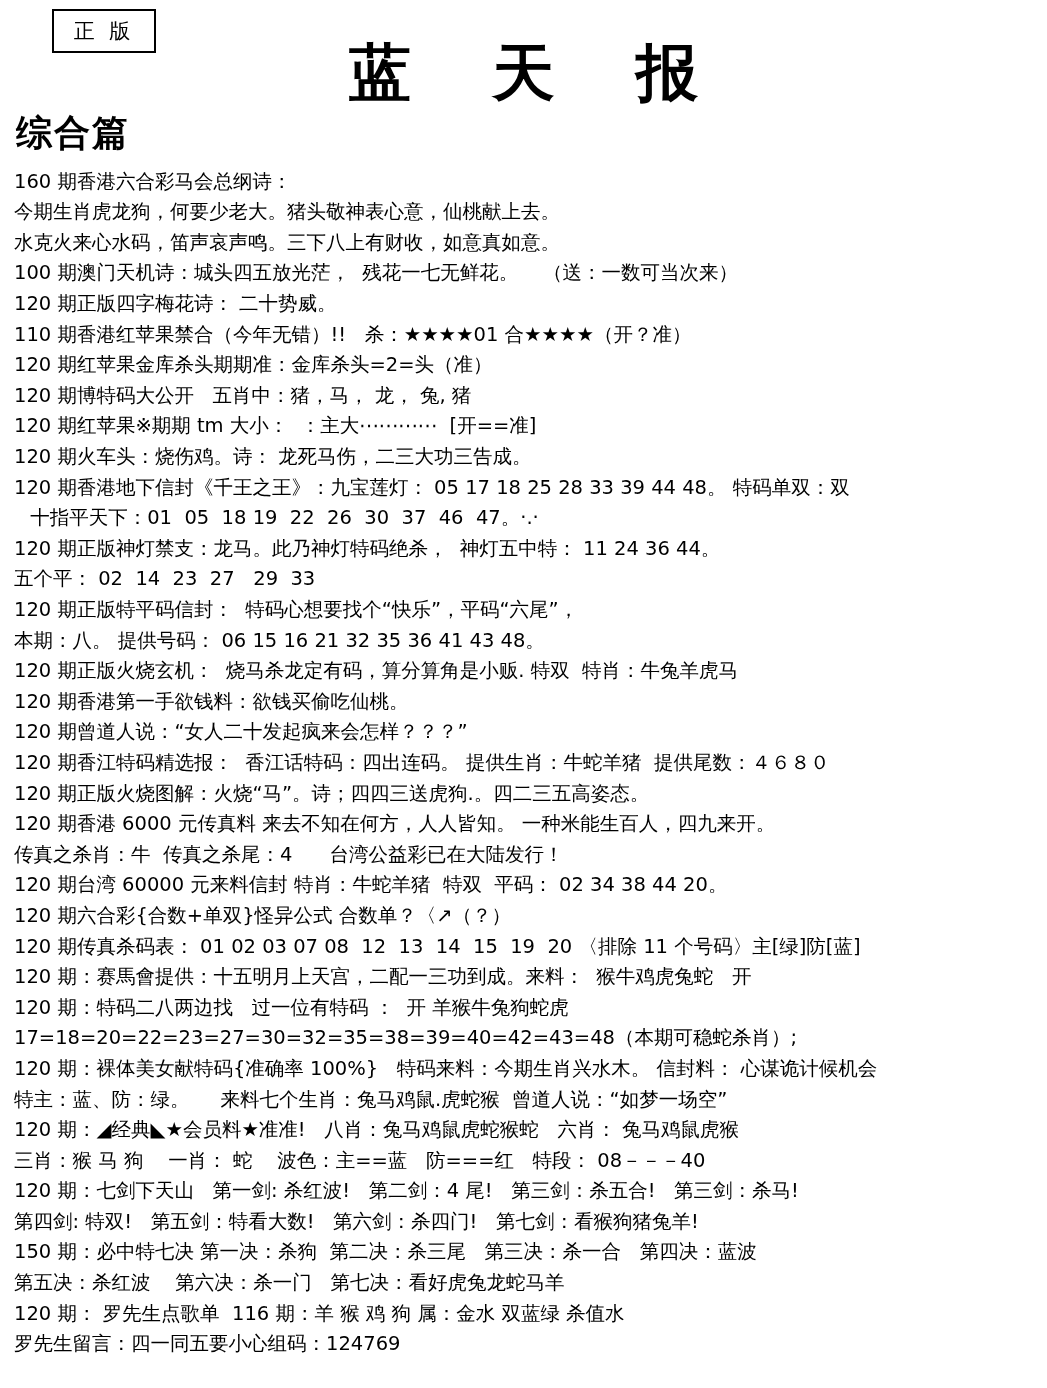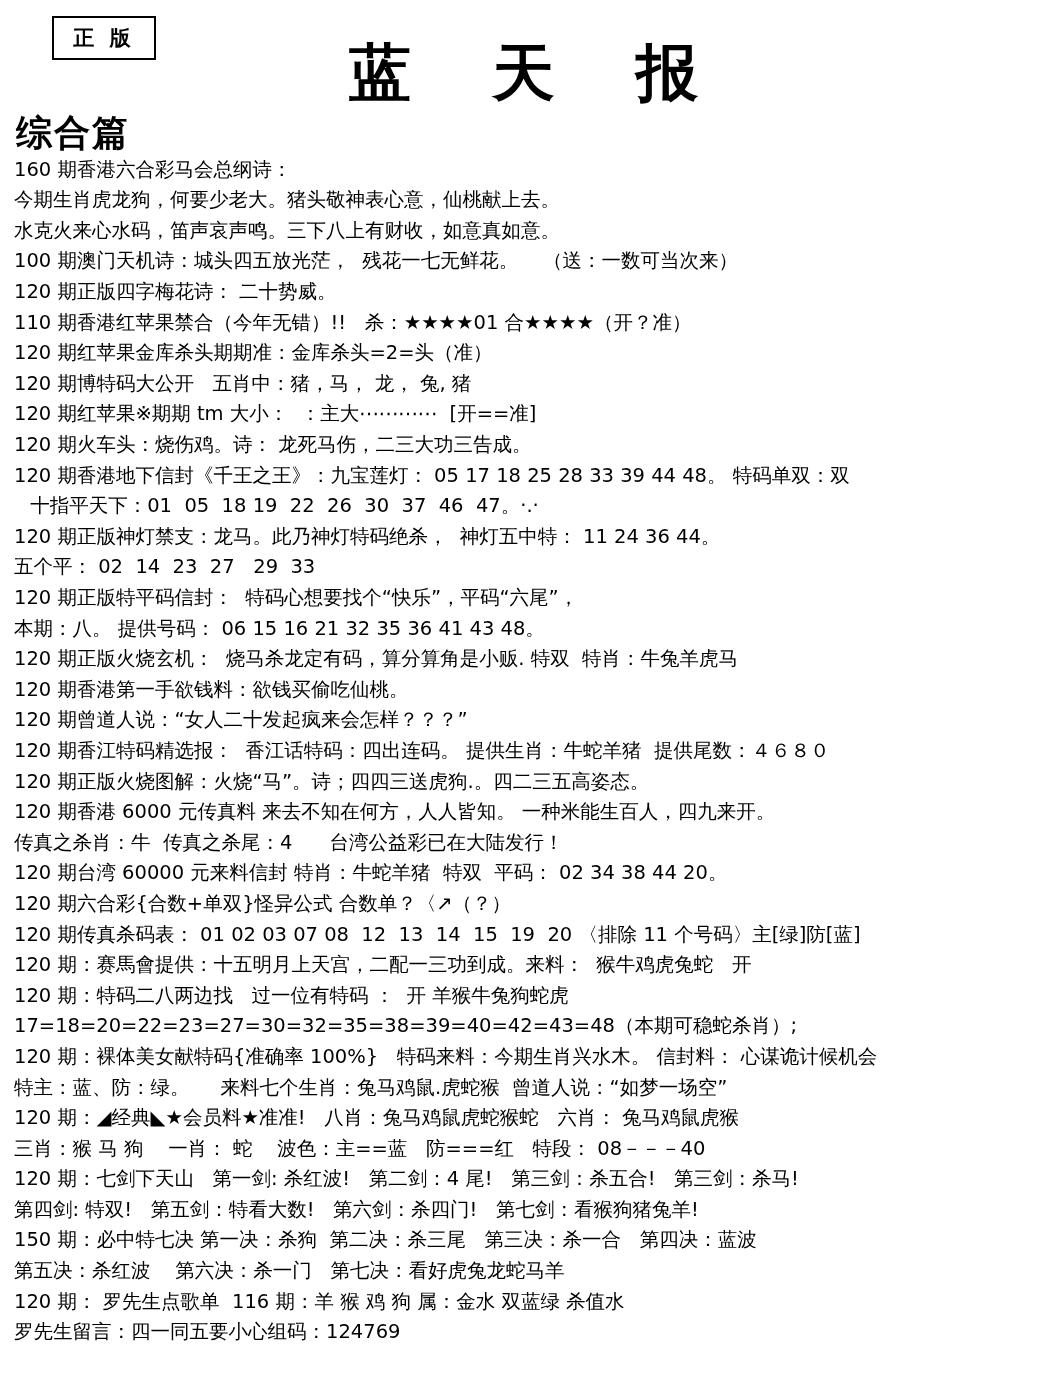--- a/index.html
+++ b/index.html
@@ -18,49 +18,49 @@
   .page {
     width: 1047px;
     height: 1388px;
     position: relative;
     box-sizing: border-box;
     padding: 0;
   }
   .badge {
     position: absolute;
     left: 52px;
-    top: 16px;
+    top: 9px;
     width: 100px;
     height: 40px;
     border: 2px solid #000;
     display: flex;
     align-items: center;
     justify-content: center;
     font-size: 21px;
     letter-spacing: 4px;
     font-family: "DejaVu Serif", "Liberation Serif", serif;
-    font-weight: bold;
+    font-weight: normal;
     background: #fff;
   }
   .masthead {
     text-align: center;
     font-family: "DejaVu Serif", "Liberation Serif", serif;
     font-weight: bold;
     font-size: 62px;
     letter-spacing: 30px;
     padding-top: 40px;
     padding-left: 30px;
     line-height: 1.05;
   }
   .section-title {
     font-family: "DejaVu Serif", "Liberation Serif", serif;
     font-weight: bold;
     font-size: 36px;
     letter-spacing: 2px;
-    margin: 8px 0 2px 16px;
+    margin: 8px 0 14px 16px;
     line-height: 1.1;
   }
   .body-lines {
     margin: 0 0 0 14px;
     padding: 0;
   }
   .line {
     font-size: 19.5px;
     line-height: 30.6px;
     white-space: pre;

